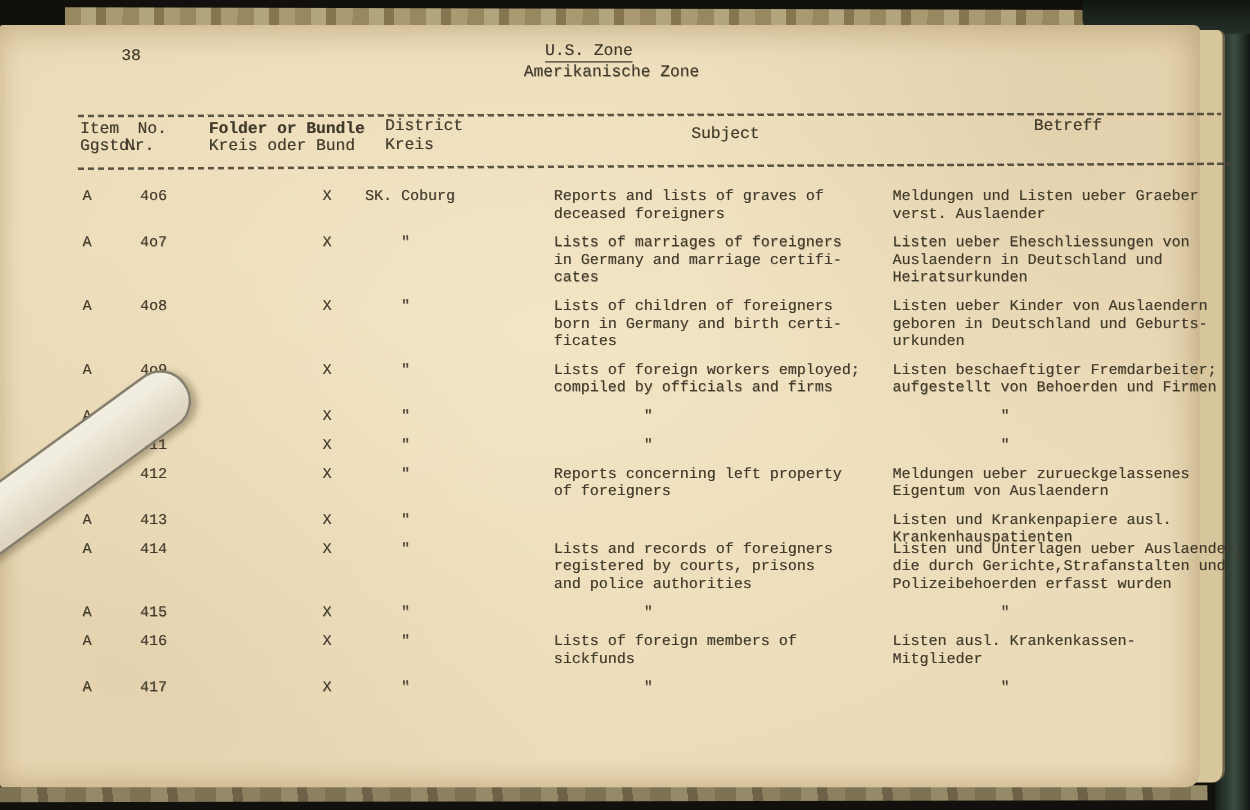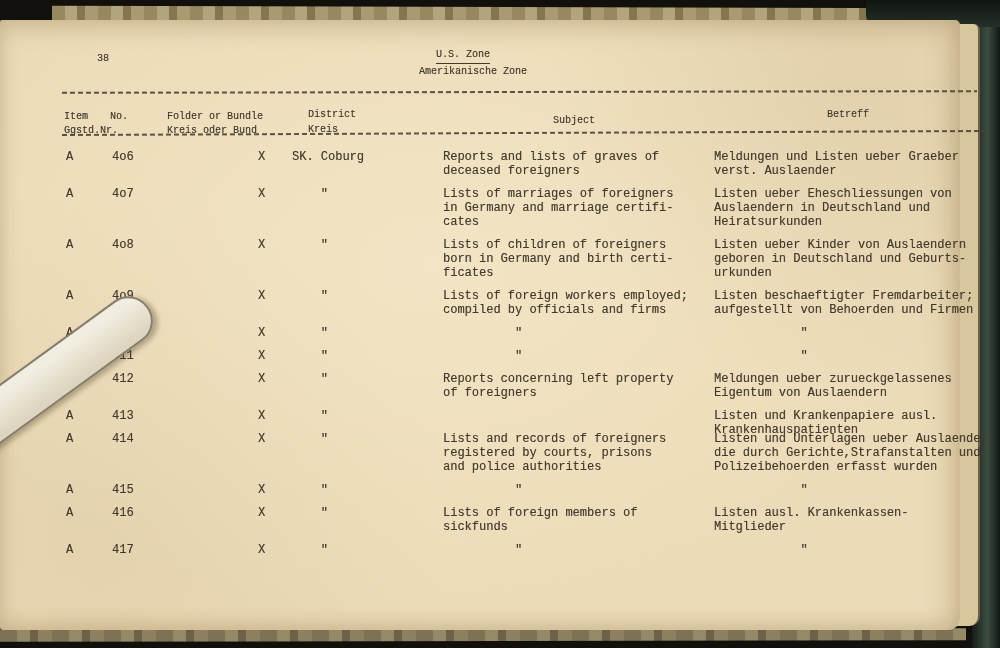--- a/index.html
+++ b/index.html
@@ -40,22 +40,22 @@
     position:absolute;left:0;top:20px;width:960px;height:610px;
     background:
       radial-gradient(ellipse at 45% 40%, rgba(255,246,220,0.35), transparent 70%),
       radial-gradient(circle at 88% 12%, rgba(140,110,60,0.10), transparent 30%),
       radial-gradient(circle at 10% 85%, rgba(140,110,60,0.08), transparent 35%),
       #ecdbb8;
     border-radius:2px 5px 12px 3px;
     box-shadow:inset 0 10px 22px rgba(120,92,44,0.18), inset -14px 0 24px rgba(120,92,44,0.14), inset 0 -8px 16px rgba(120,92,44,0.12);
     overflow:visible;
   }
-  .txt{position:absolute;color:#413b2c;font-size:10px;line-height:14px;white-space:pre;
-       text-shadow:0.3px 0.3px 0.5px rgba(64,58,42,0.45);margin-top:14px;}
+  .txt{position:absolute;color:#413b2c;font-size:13px;line-height:14px;white-space:pre;
+       text-shadow:0.3px 0.3px 0.5px rgba(64,58,42,0.45);}
   .underlined{border-bottom:1.5px solid #413b2c;padding-bottom:1px;}
   .dash{
     position:absolute;height:2px;
     background:repeating-linear-gradient(90deg,#4a4434 0 5px,transparent 5px 8px);
     opacity:0.9;
   }
   .dash.rule-top{left:62px;top:71px;width:915px;transform:rotate(-0.1deg);}
   .dash.rule-header{left:62px;top:112px;width:923px;transform:rotate(-0.25deg);}
   
   .rows{position:absolute;left:0;top:130px;width:960px;}
@@ -94,21 +94,21 @@
   <div class="txt" style="left:97px;top:18px;">38</div>
   <div class="txt underlined" style="left:436px;top:14px;">U.S. Zone</div>
   <div class="txt" style="left:419px;top:31px;">Amerikanische Zone</div>
 
   <div class="dash rule-top"></div>
 
   <div class="txt" style="left:64px;top:76px;">Item</div>
   <div class="txt" style="left:64px;top:90px;">Ggstd.</div>
   <div class="txt" style="left:110px;top:76px;">No.</div>
   <div class="txt" style="left:100px;top:90px;">Nr.</div>
-  <div class="txt" style="left:167px;top:76px;">Folder or Bundle</div>
+  <div class="txt" style="left:167px;top:76px;font-weight:bold;">Folder or Bundle</div>
   <div class="txt" style="left:167px;top:90px;">Kreis oder Bund</div>
   <div class="txt" style="left:308px;top:74px;">District</div>
   <div class="txt" style="left:308px;top:89px;">Kreis</div>
   <div class="txt" style="left:553px;top:80px;">Subject</div>
   <div class="txt" style="left:827px;top:74px;">Betreff</div>
 
   <div class="dash rule-header"></div>
 
   <div class="rows">
   <div class="row">

